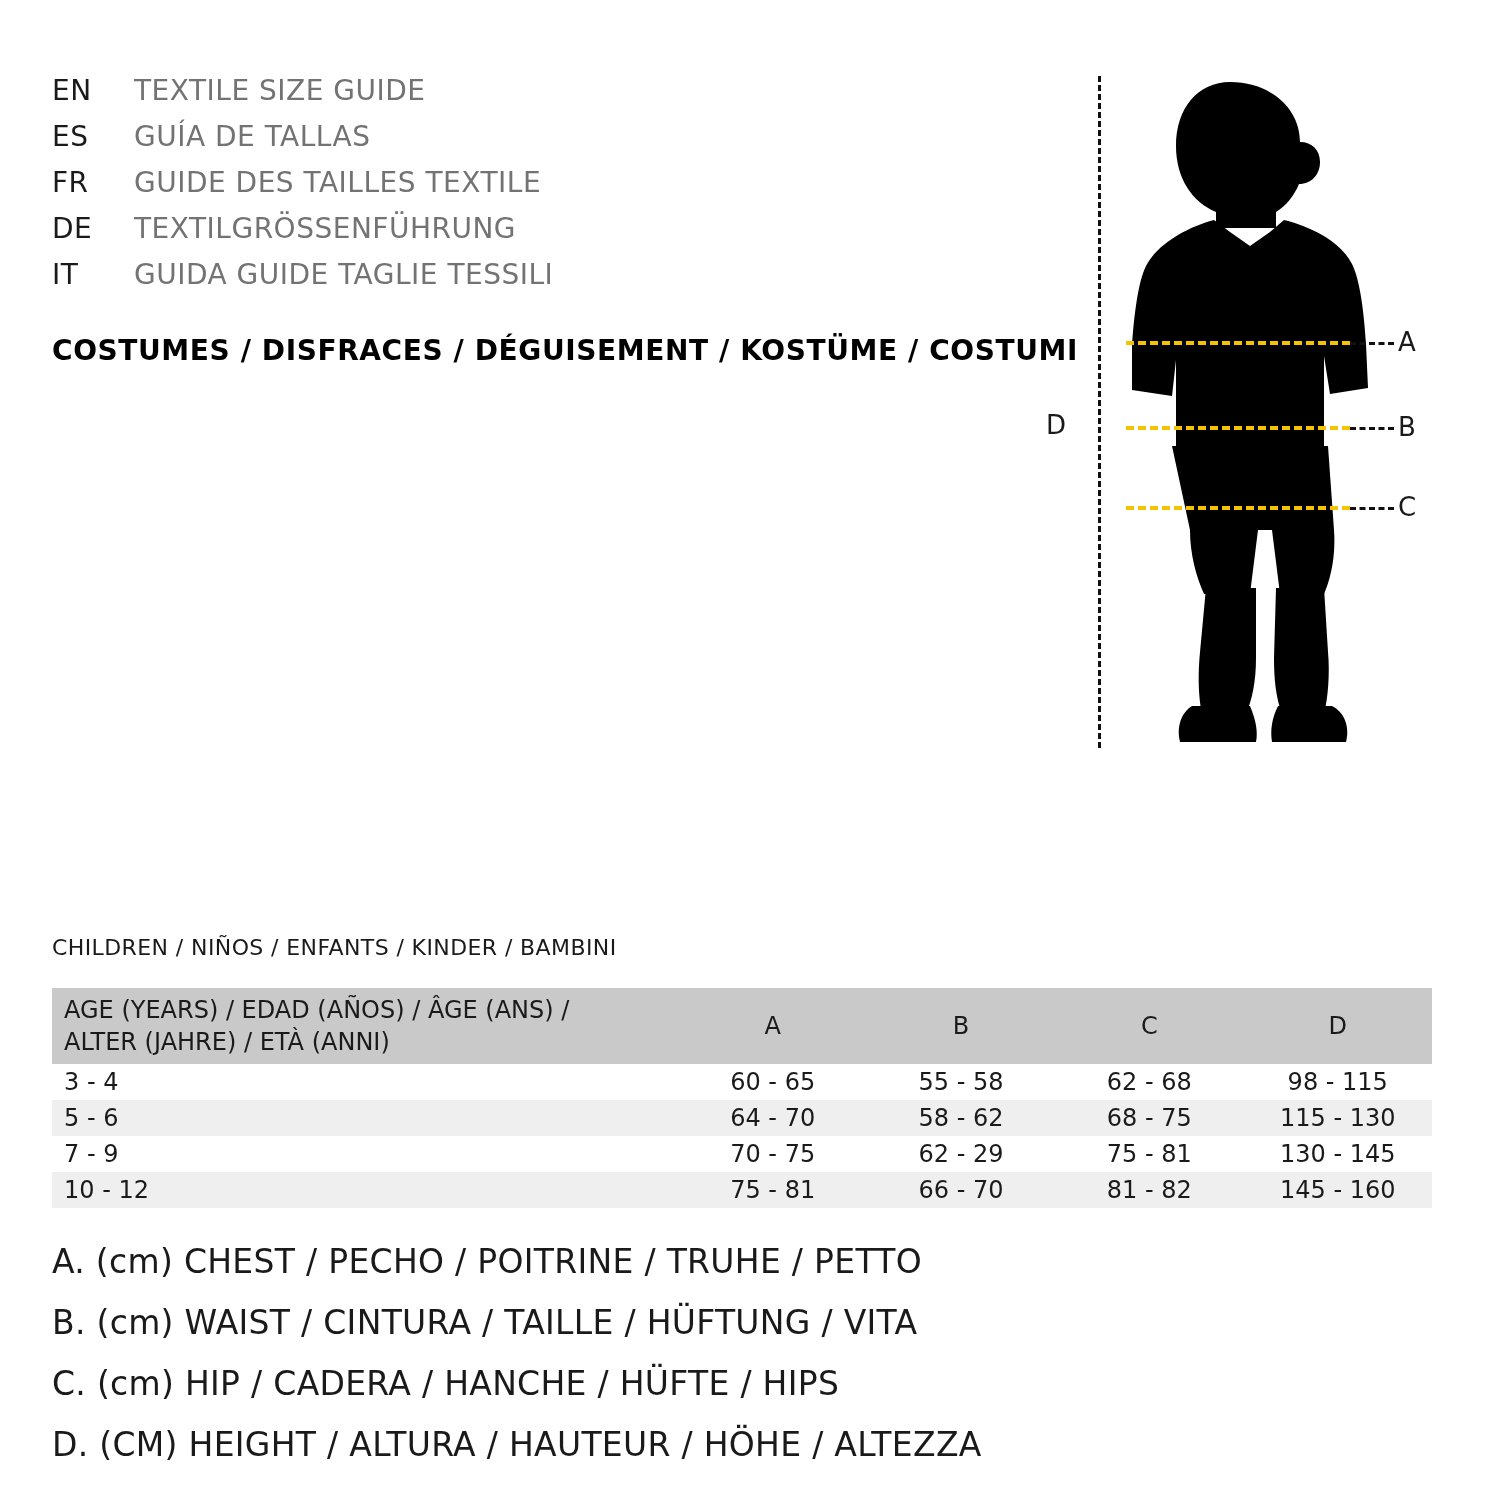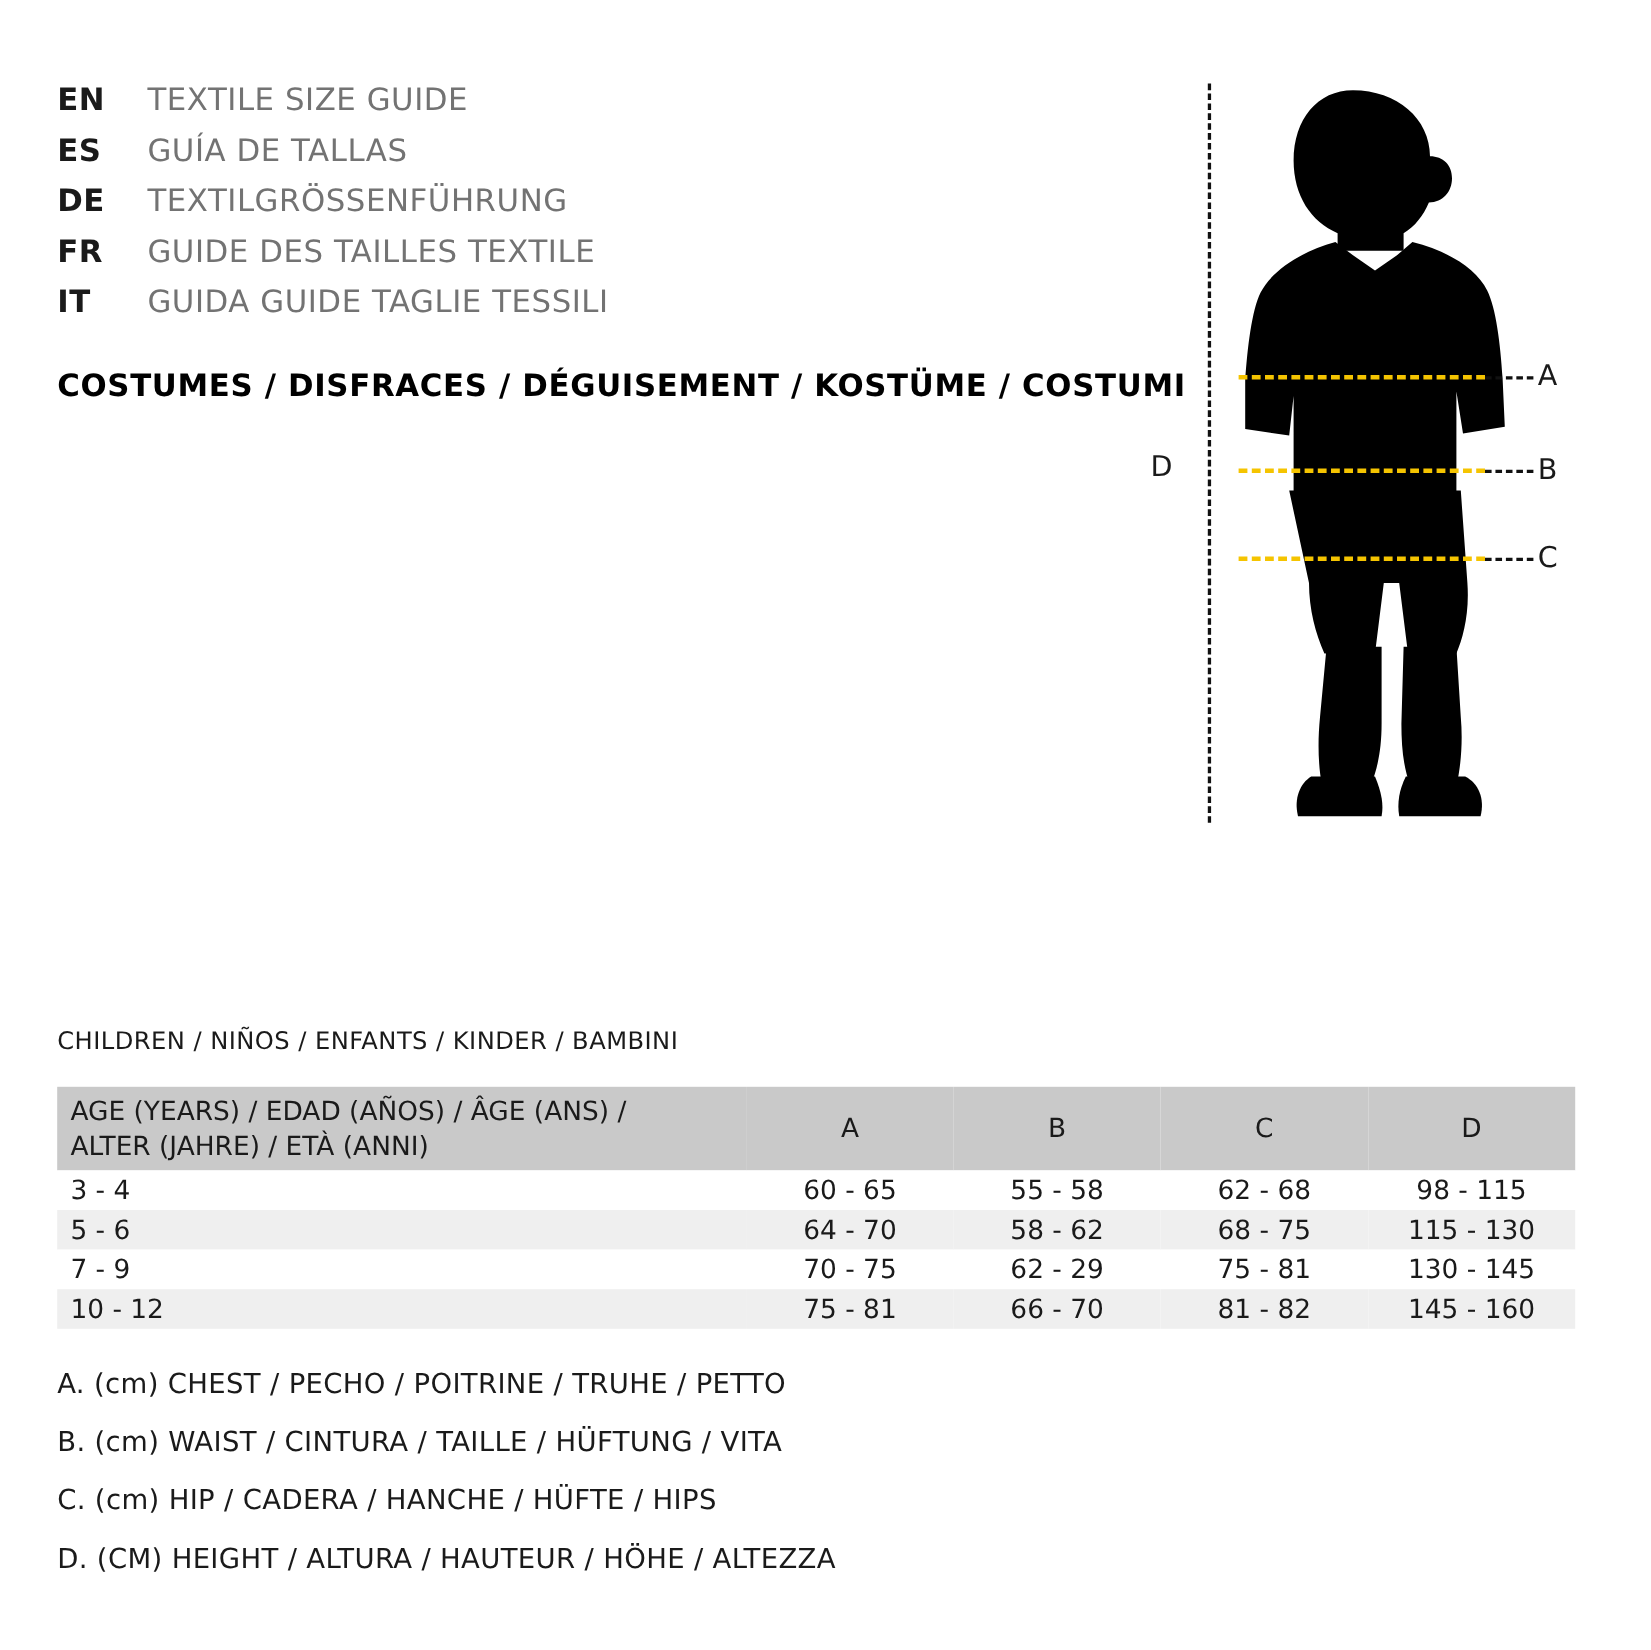--- a/index.html
+++ b/index.html
@@ -26,21 +26,20 @@
   .lang-row {
     display: flex;
     align-items: baseline;
     height: 46px;
   }
   .lang-code {
     width: 82px;
     font-size: 28px;
     letter-spacing: 0.5px;
     color: #1a1a1a;
-    font-weight: bold;
   }
   .lang-text {
     font-size: 28px;
     letter-spacing: 0.5px;
     color: #737373;
   }
   .costumes-line {
     position: absolute;
     left: 52px;
     top: 334px;
@@ -150,46 +149,46 @@
   }
   .cell-val { text-align: center; }
 
   
   .legend {
     position: absolute;
     left: 52px;
     top: 1245px;
   }
   .legend-line {
-    font-size: 25px;
+    font-size: 33px;
     letter-spacing: 0.3px;
     line-height: 1.0;
     margin-bottom: 28px;
     color: #1a1a1a;
   }
 </style>
 </head>
 <body>
 
 <div class="lang-block">
   <div class="lang-row">
     <div class="lang-code">EN</div>
     <div class="lang-text">TEXTILE SIZE GUIDE</div>
   </div>
   <div class="lang-row">
     <div class="lang-code">ES</div>
     <div class="lang-text">GUÍA DE TALLAS</div>
   </div>
   <div class="lang-row">
+    <div class="lang-code">FR</div>
+    <div class="lang-text">GUIDE DES TAILLES TEXTILE</div>
+  </div>
+  <div class="lang-row">
     <div class="lang-code">DE</div>
     <div class="lang-text">TEXTILGRÖSSENFÜHRUNG</div>
-  </div>
-  <div class="lang-row">
-    <div class="lang-code">FR</div>
-    <div class="lang-text">GUIDE DES TAILLES TEXTILE</div>
   </div>
   <div class="lang-row">
     <div class="lang-code">IT</div>
     <div class="lang-text">GUIDA GUIDE TAGLIE TESSILI</div>
   </div>
 </div>
 
 <div class="costumes-line">COSTUMES / DISFRACES / DÉGUISEMENT / KOSTÜME / COSTUMI</div>
 
 <div class="figure-area">

